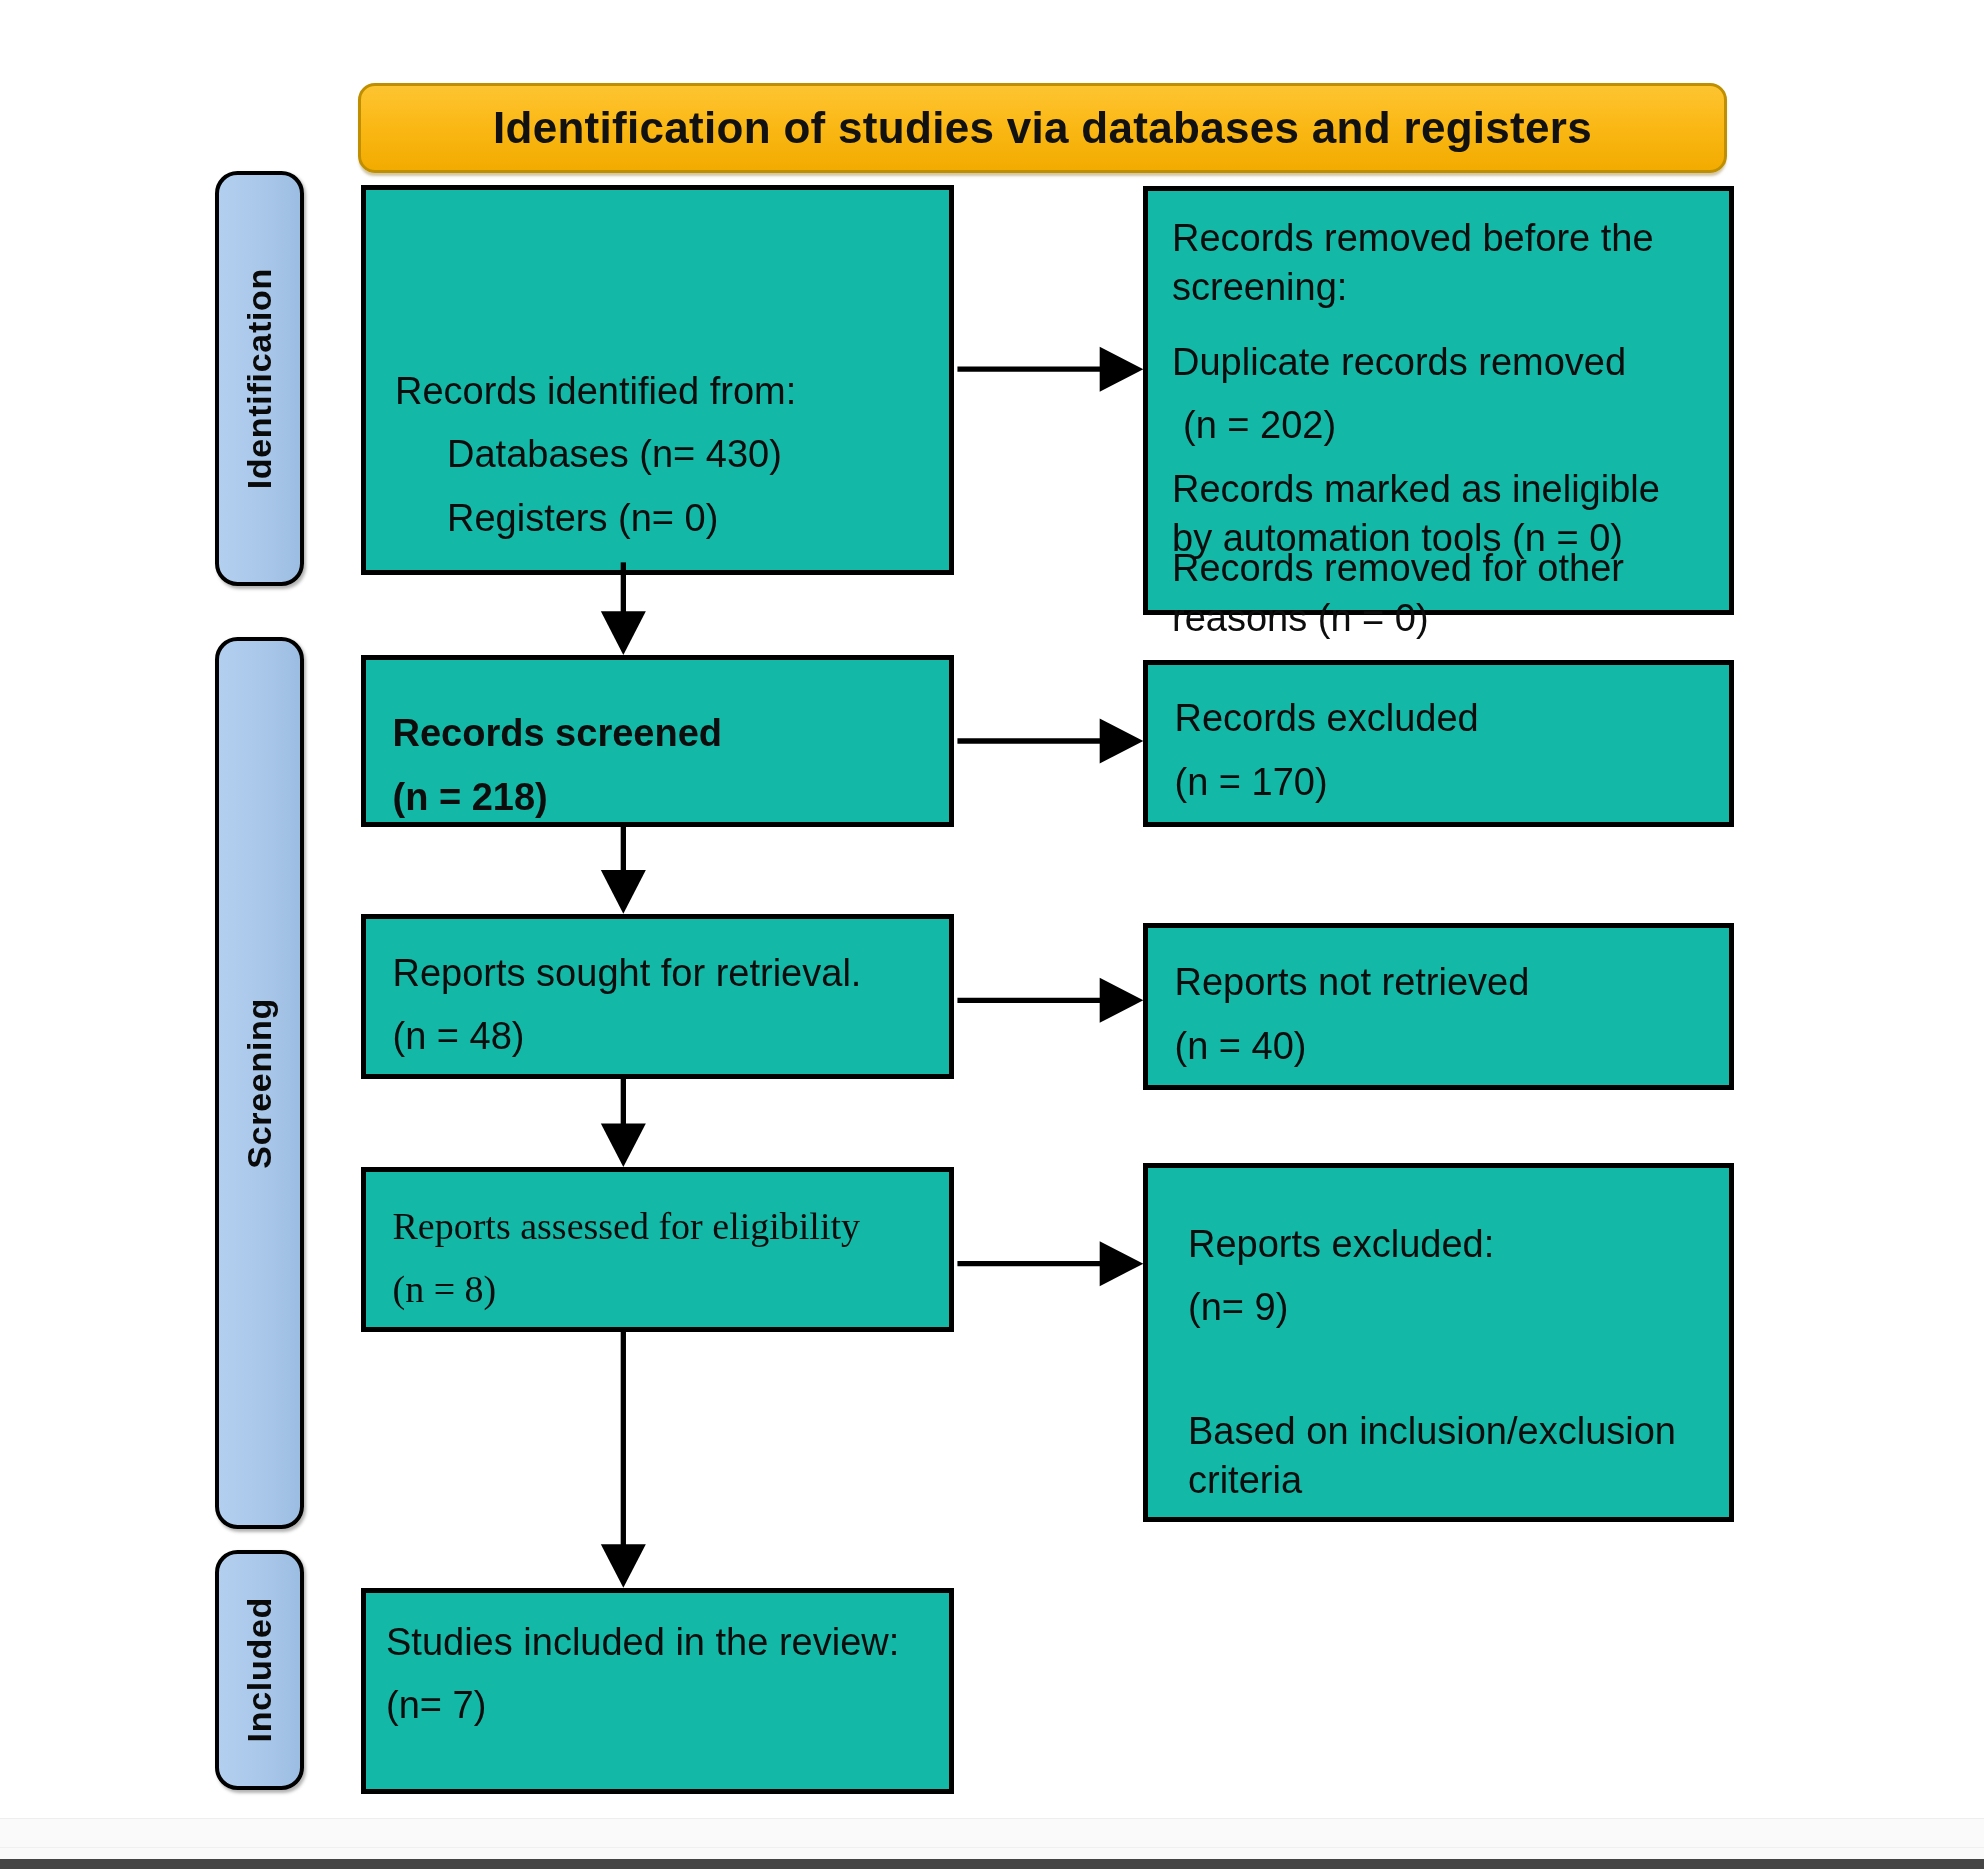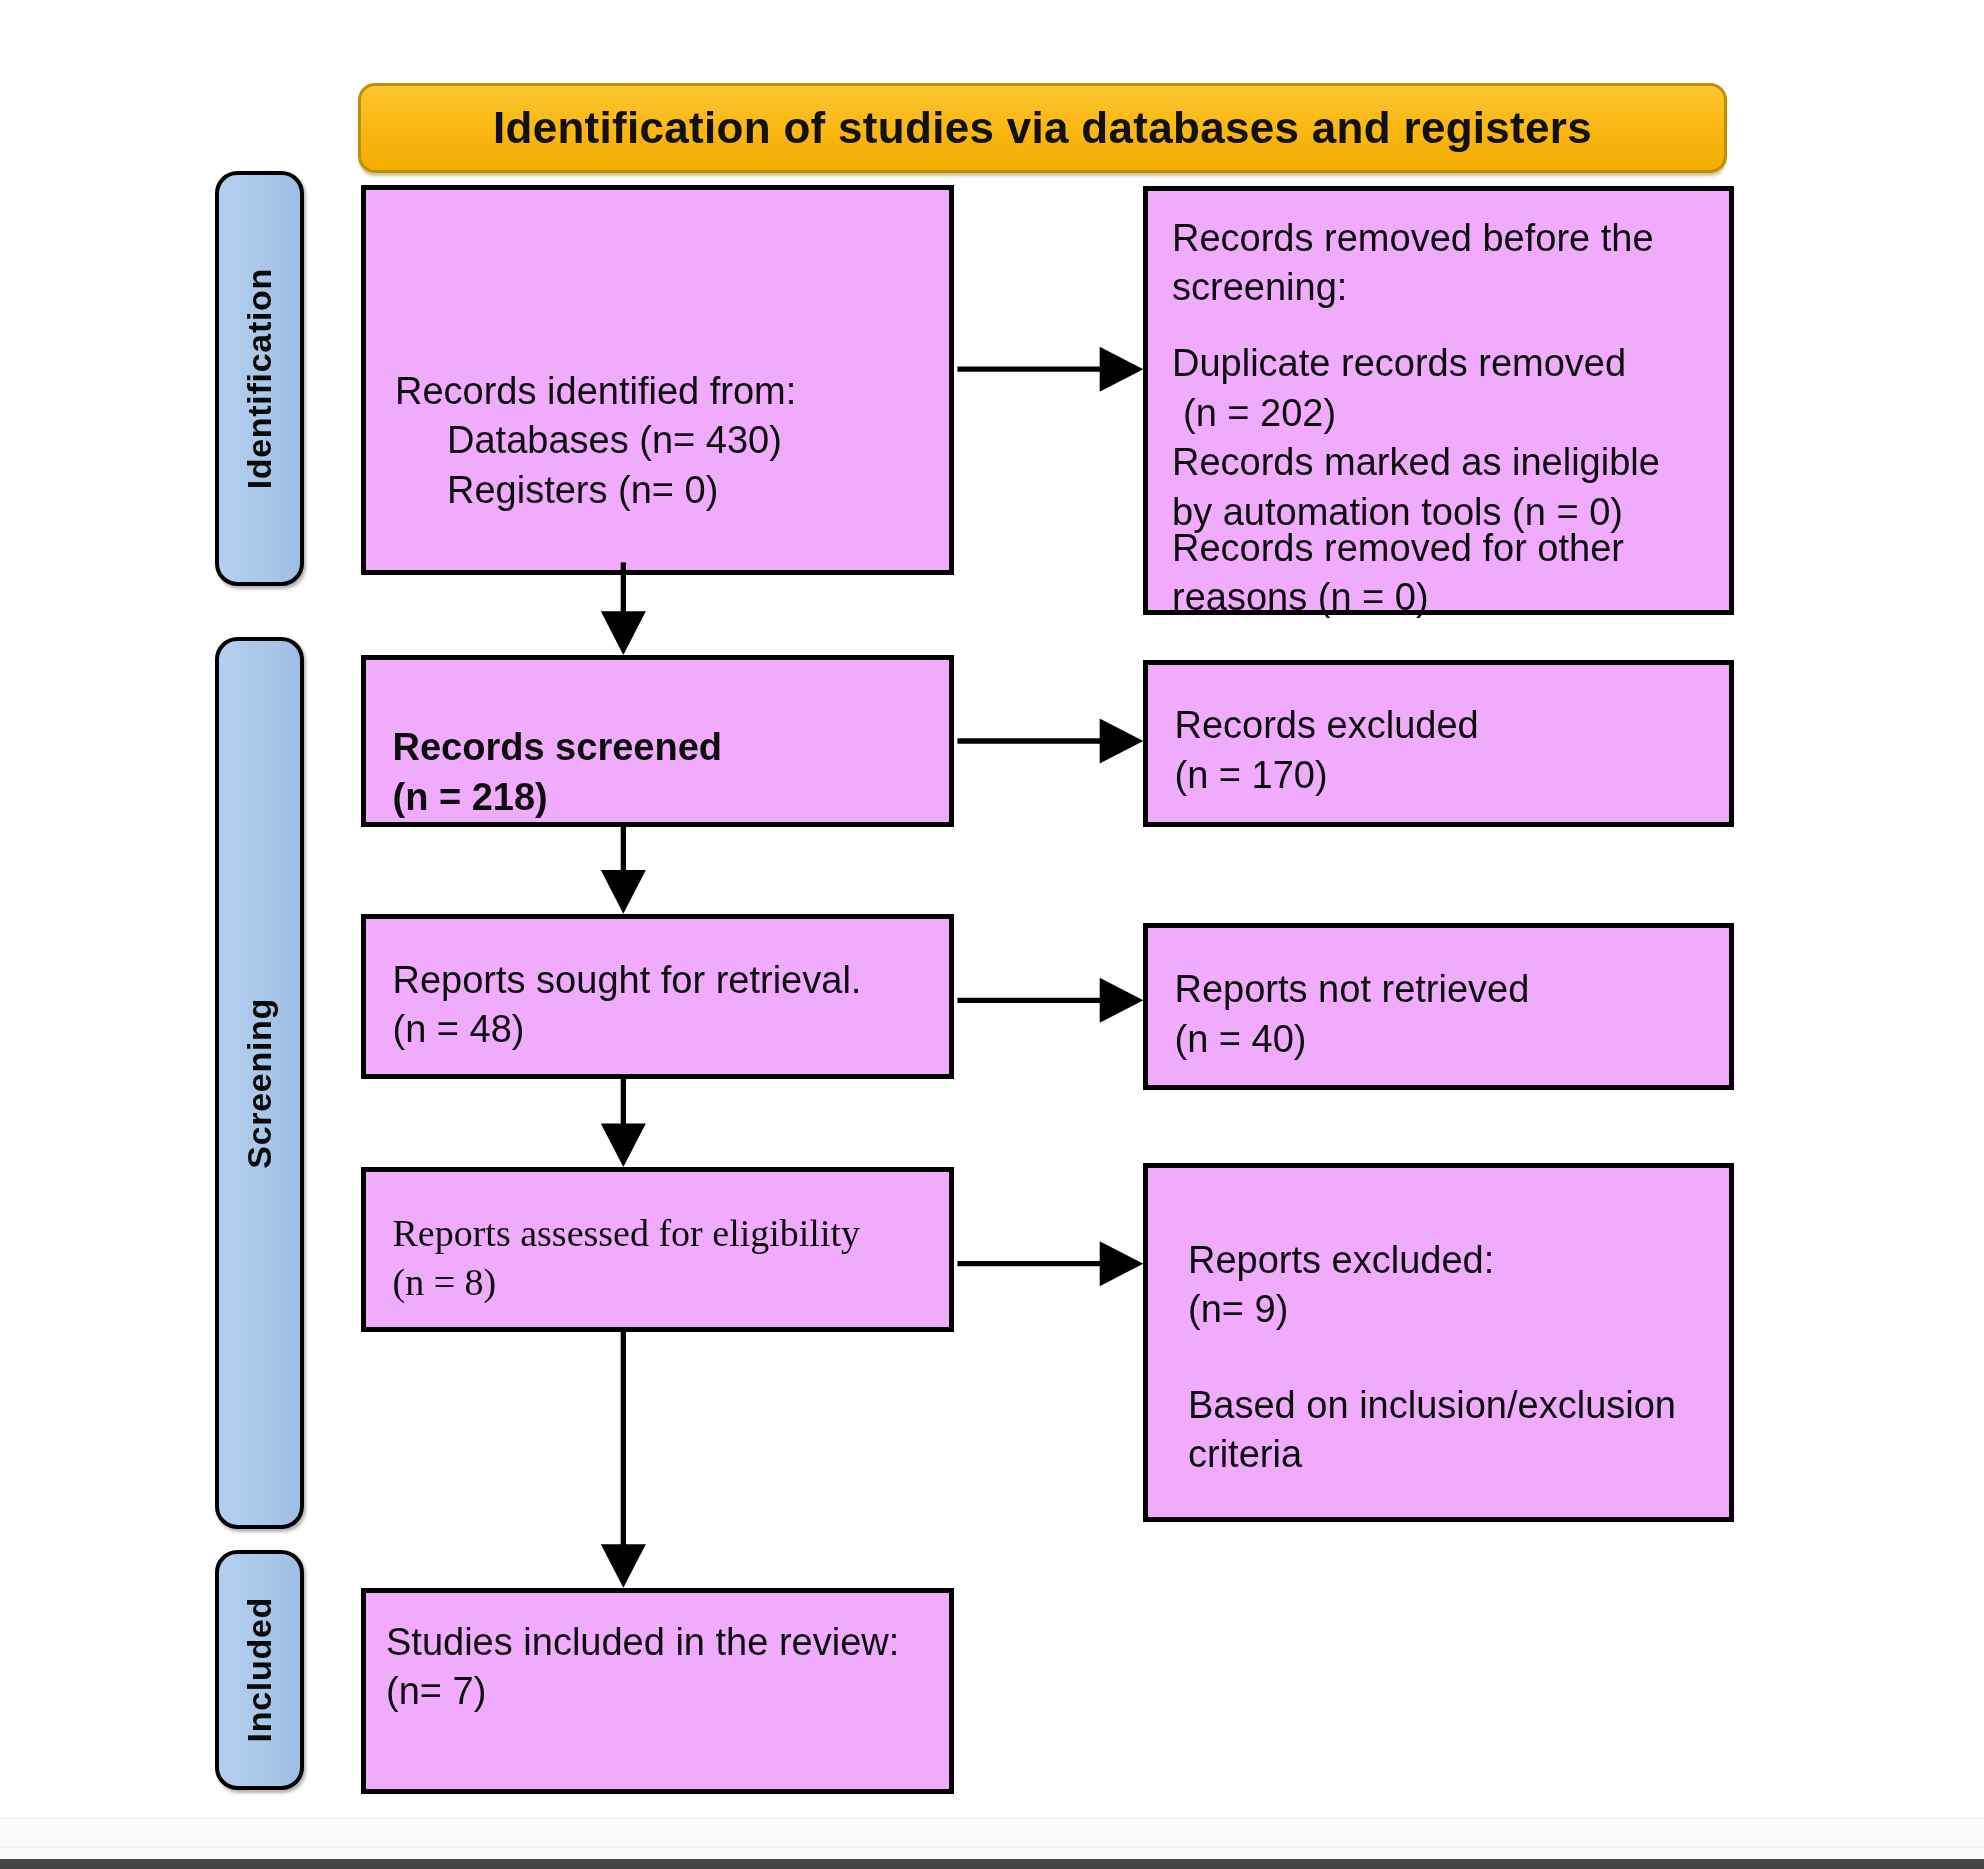--- a/index.html
+++ b/index.html
@@ -62,38 +62,39 @@
     font-weight: bold;
     color: #0a0a0a;
     letter-spacing: 0.7px;
     white-space: nowrap;
   }
 
   
   .fbox {
     position: absolute;
     box-sizing: border-box;
-    background: #f0abfc;
+    background: #14b8a6;
     border: 5.3px solid #000000;
     display: flex;
     flex-direction: column;
     font-size: 38px;
     line-height: 1.30;
+    gap: 14px;
   }
   .col-left  { left: 361px;  width: 593px; }
   .col-right { left: 1143px; width: 591px; }
 
   .box-records-identified { top: 185px;  height: 390px; padding: 177px 18.5px 0 29px; }
   .box-records-removed    { top: 186px;  height: 429px; padding: 22.5px 25px 0 24px; }
   .box-records-screened   { top: 655px;  height: 172px; padding: 13.2px 18.5px 0 26.5px; justify-content: flex-end; font-weight: bold; }
   .box-records-excluded   { top: 660px;  height: 167px; padding: 14.6px 18.5px 0 26.5px; justify-content: center; }
   .box-reports-sought     { top: 914px; height: 165px; padding: 17px 18.5px 0 26.5px; justify-content: center; }
   .box-reports-not-retrieved { top: 923px; height: 167px; padding: 16px 18.5px 0 26.5px; justify-content: center; }
   .box-reports-assessed   { top: 1167px; height: 165px; padding: 17px 16px 0 26.5px; justify-content: center; font-family: Liberation Serif, serif; }
-  .box-reports-excluded   { top: 1163px; height: 359px; padding: 68px 25px 0 40px; }
+  .box-reports-excluded   { top: 1163px; height: 359px; padding: 52px 25px 0 40px; }
   .box-studies-included   { top: 1588px; height: 206px; padding: 25px 18.5px 0 20px; }
 
   .line { min-height: 1.3em; }
   .indented { margin-left: 52px; }
   .slight-indent { margin-left: 11px; }
   .spacer { height: 46px; }
 
   
   .arrow-layer {
     position: absolute;

